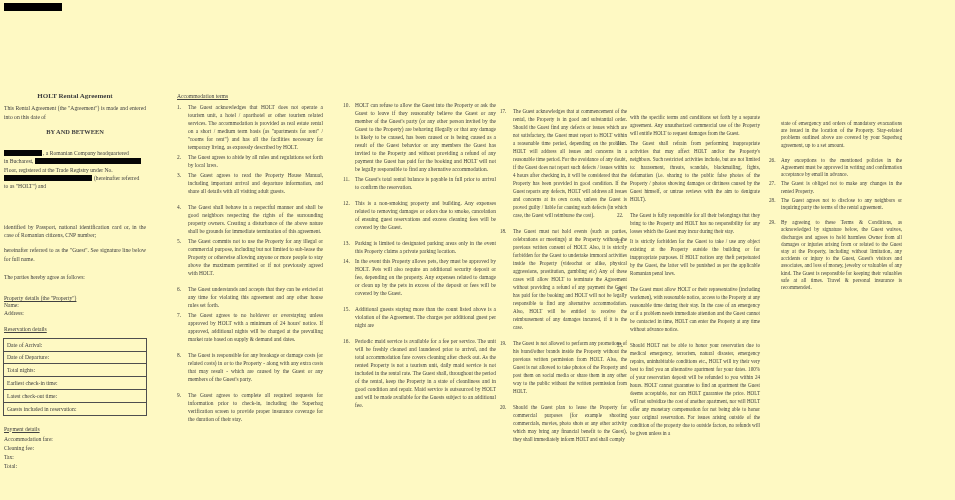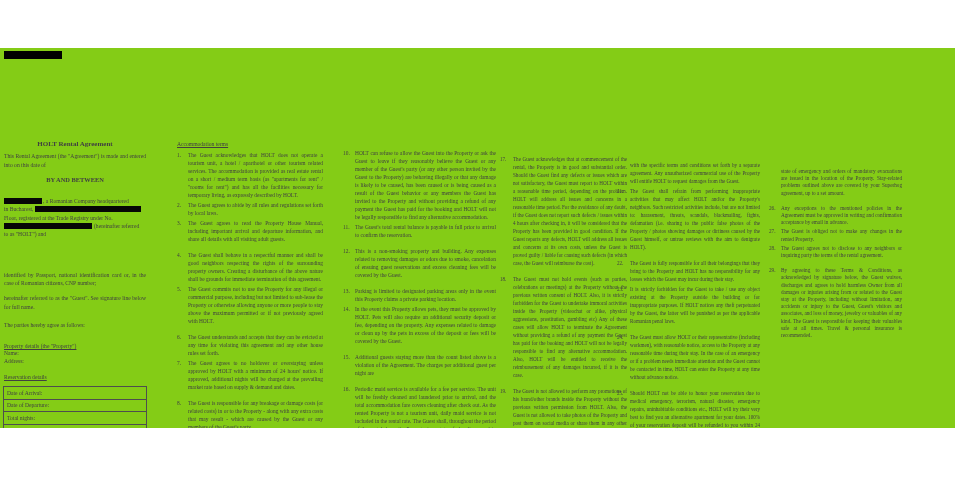--- a/index.html
+++ b/index.html
@@ -1,19 +1,19 @@
 <!DOCTYPE html>
 <html><head>
 <meta charset="utf-8">
 <style>
   html,body { margin:0; padding:0; background:#fff; }
   .page {
-    position:relative; width:955px; height:380px; background:#84cc16;
+    position:relative; width:955px; height:500px; background:#fef9c3;
     font-family:"Liberation Serif","DejaVu Serif",serif;
-    color:#414141; overflow:hidden;margin-top:48px;
+    color:#414141; overflow:hidden;
   }
   .top-redact { position:absolute; left:4px; top:3px; width:58px; height:8px; background:#000; }
   .col { position:absolute; text-align:justify; }
   #col1 { left:4px;  top:92px;  width:142px; font-size:5.6px; line-height:8.3px; }
   #col2 { left:177px; top:92px;  width:146px; font-size:5.4px; line-height:8px; }
   #col3 { left:343px; top:99px;  width:153px; font-size:5.4px; line-height:8px; }
   #col4 { left:500px; top:105px; width:127px; font-size:5.1px; line-height:8px; }
   #col5 { left:617px; top:111px; width:143px; font-size:5.1px; line-height:8px; }
   #col6 { left:769px; top:118px; width:133px; font-size:5.2px; line-height:7.2px; }
 

